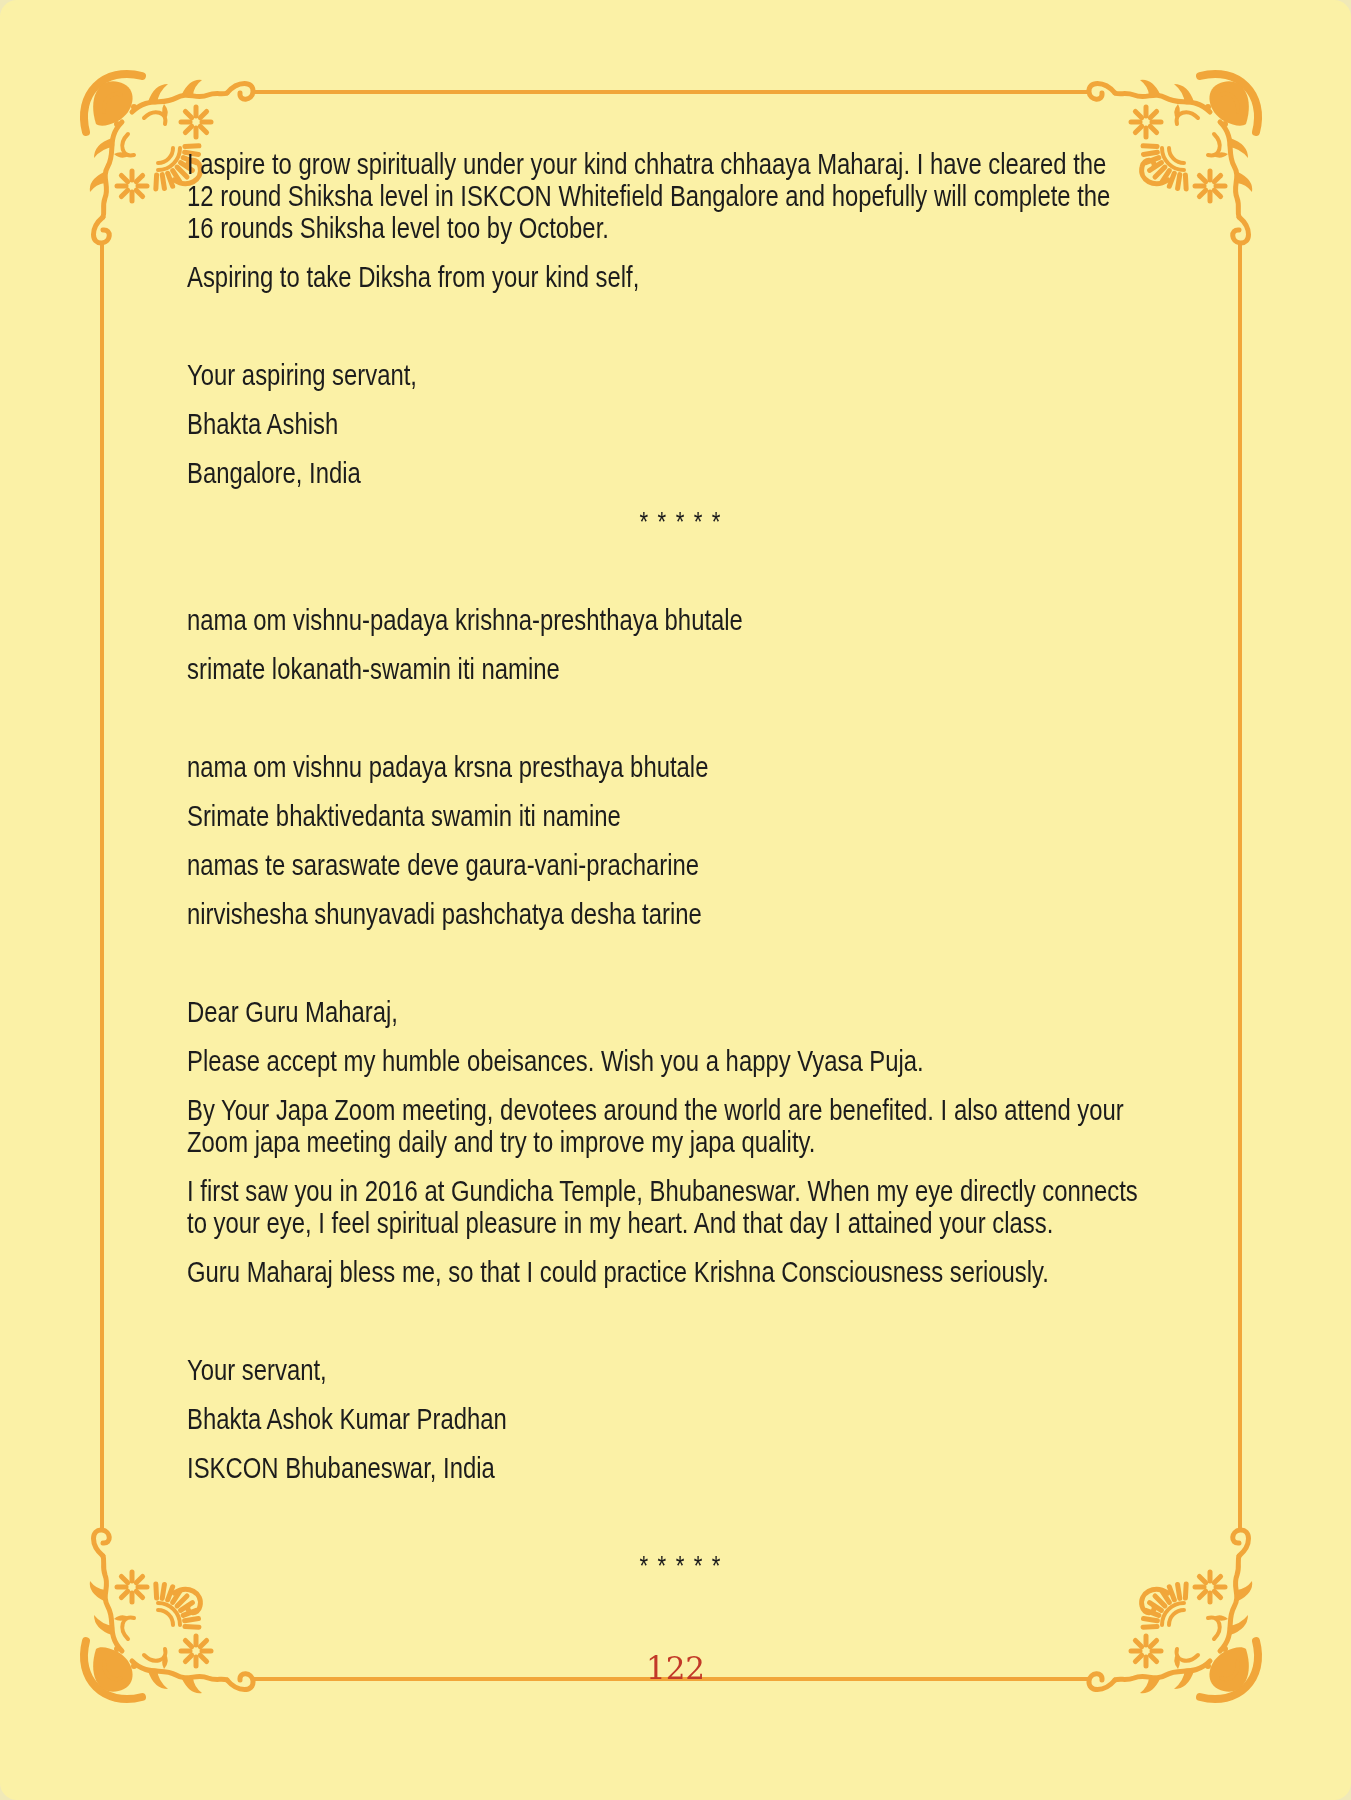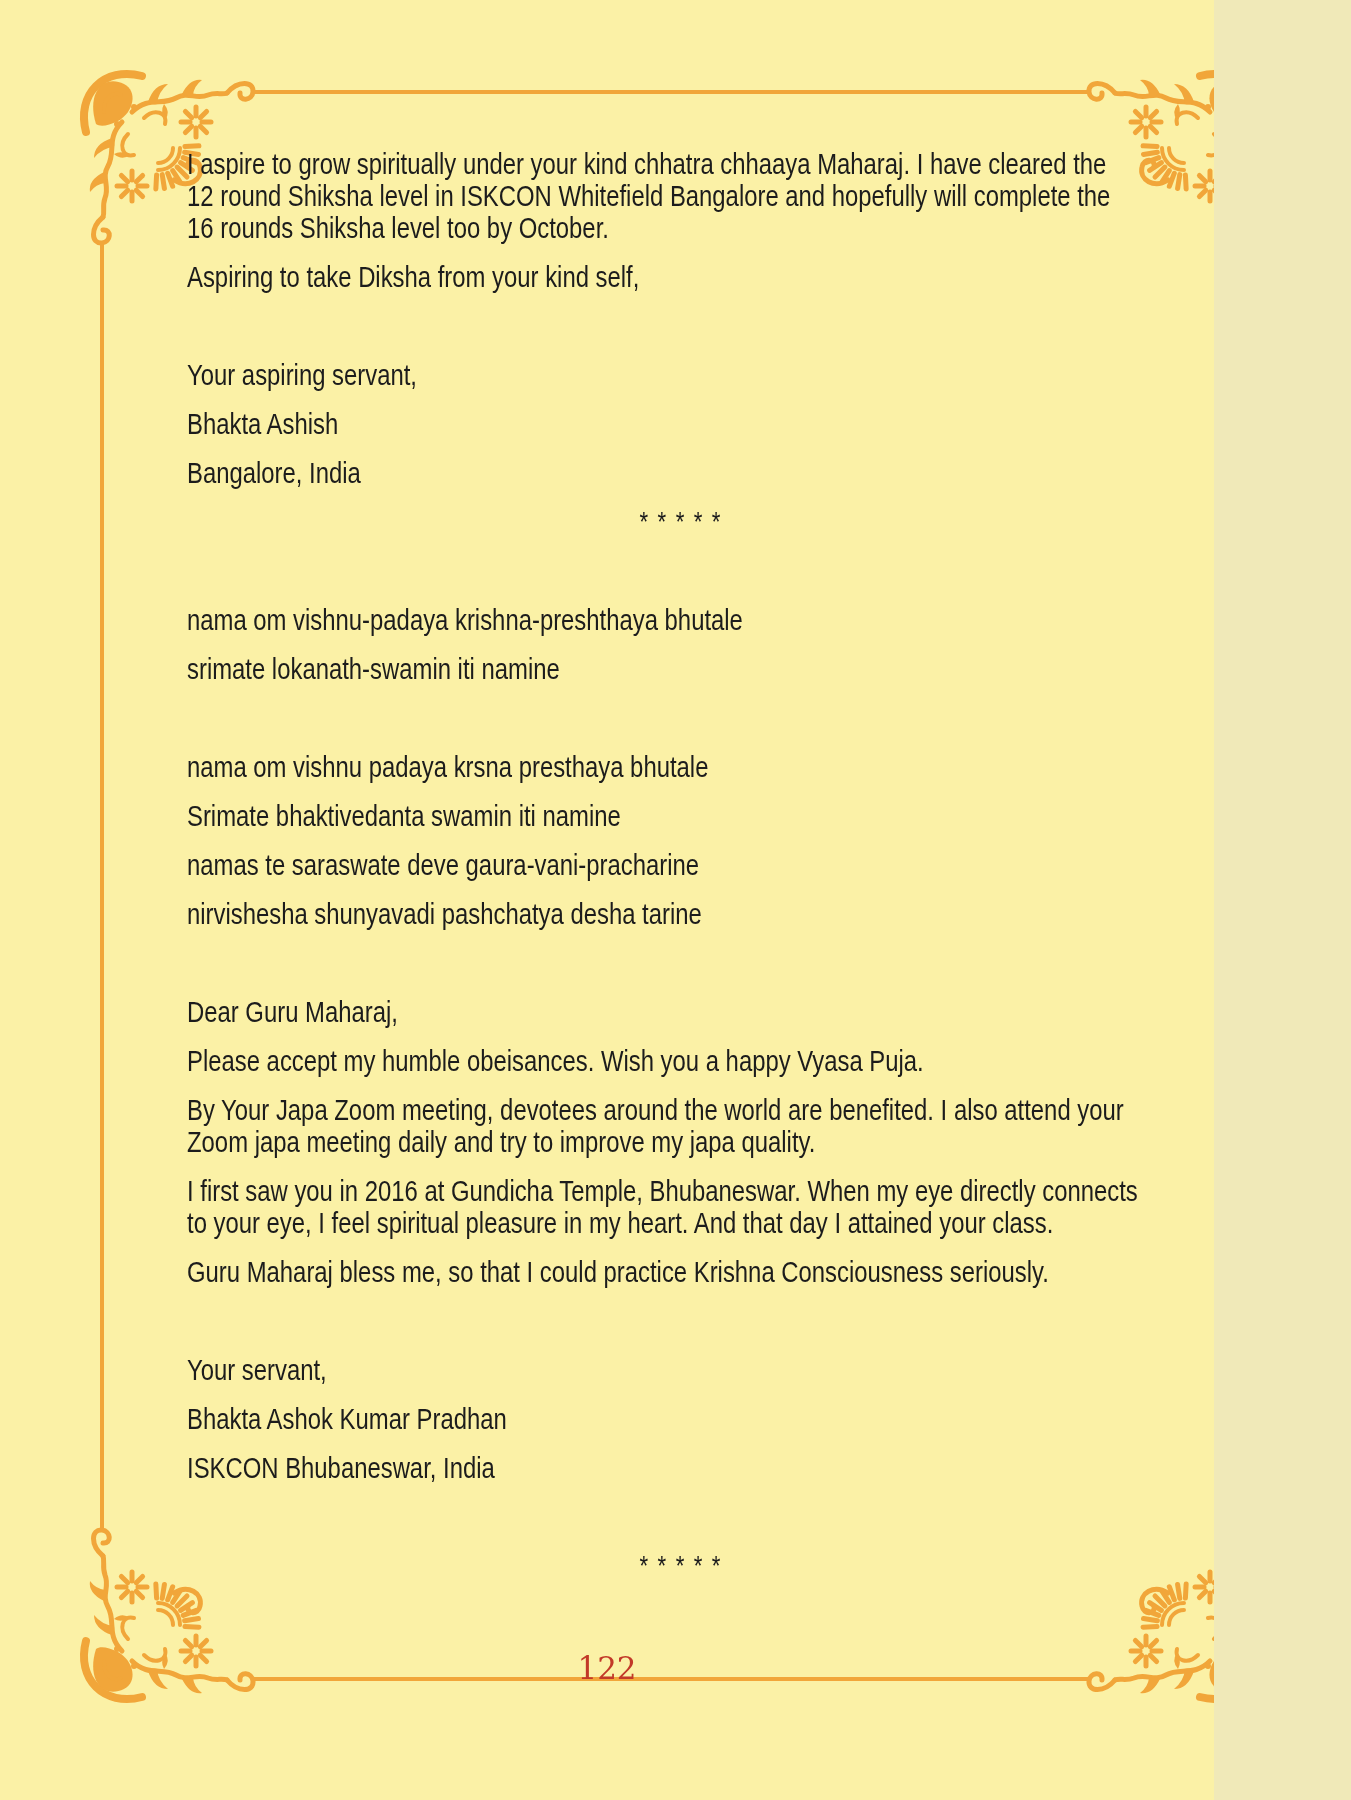--- a/index.html
+++ b/index.html
@@ -5,25 +5,26 @@
   :root{
     --bg:#FBF1A6;
     --accent:#F1A63A;
     --text:#1C1C1C;
     --page-num:#C23928;
   }
   *{margin:0;padding:0;box-sizing:border-box;}
   html,body{background:#f0e9b8;}
   .page{
     position:relative;
-    width:1214px;height:1800px;
+    width:1351px;height:1800px;
     background:var(--bg);
     overflow:hidden;
     font-family:"Liberation Sans","DejaVu Sans",sans-serif;
     color:var(--text);
+    border-radius:17px;
   }
   
   .bline{position:absolute;background:var(--accent);}
   .line-top{left:251px;top:90px;width:838px;height:4px;}
   .line-bottom{left:251px;top:1677px;width:838px;height:4px;}
   .line-left{left:100px;top:241px;width:4px;height:1289px;}
   .line-right{left:1238px;top:241px;width:4px;height:1289px;}
   
   .corner{position:absolute;width:200px;height:200px;}
   .tl{left:70px;top:60px;}

